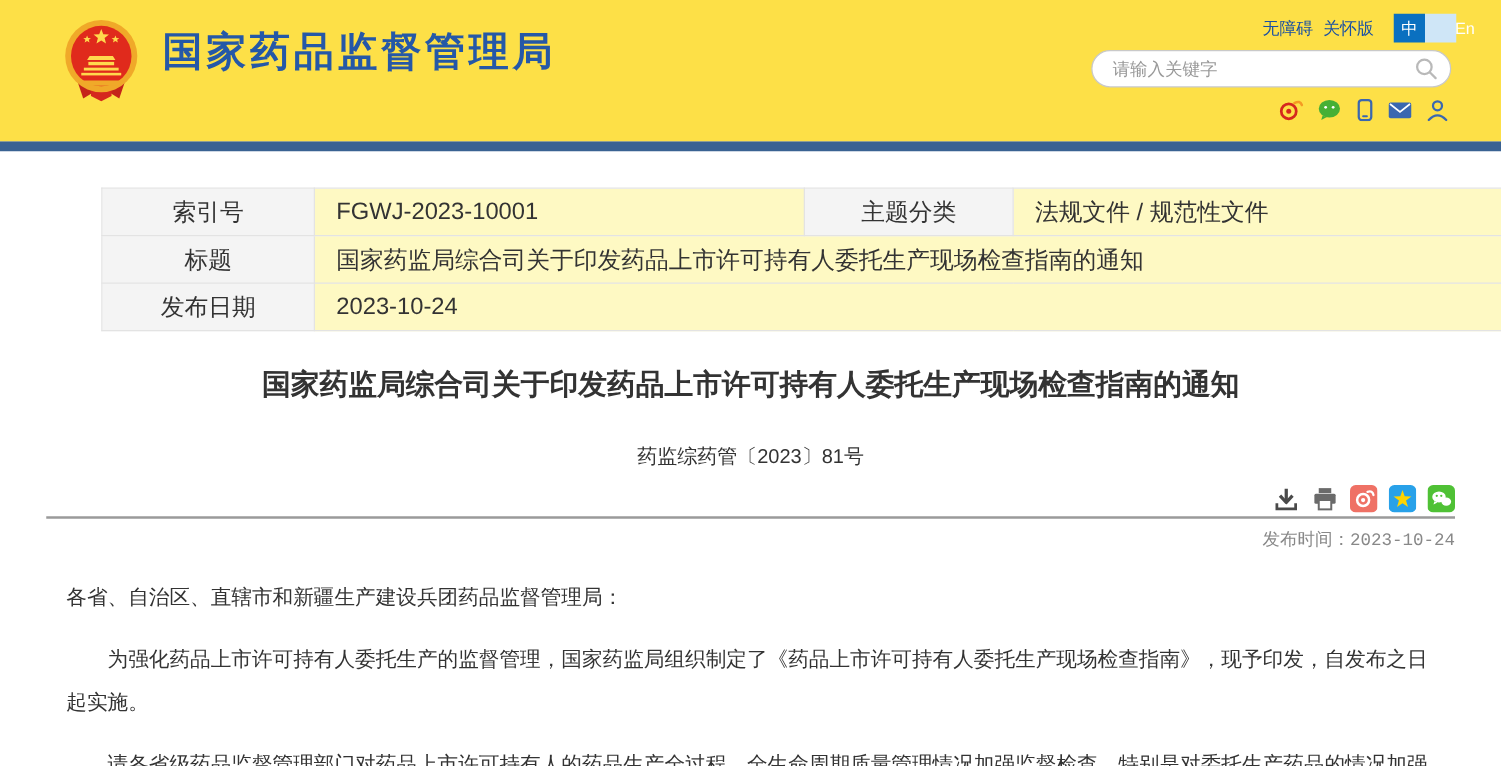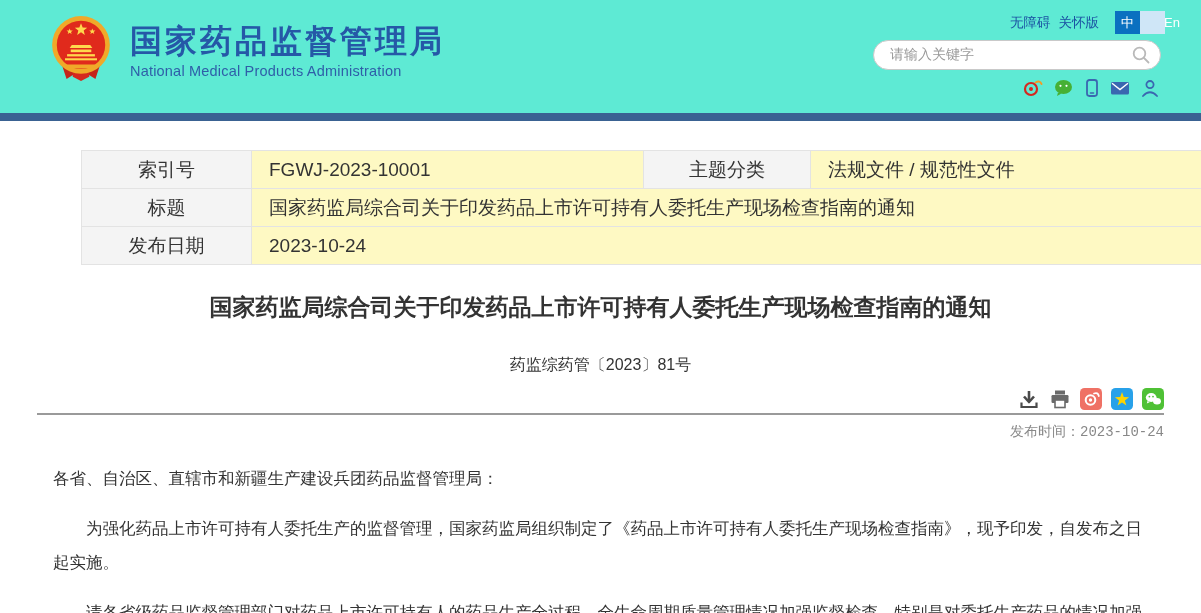--- a/index.html
+++ b/index.html
@@ -3,36 +3,36 @@
 <meta charset="utf-8">
 <style>
   * { box-sizing: border-box; margin: 0; padding: 0; }
   html,body { background:#fff; }
   body {
     width: 1201px; height: 613px; overflow: hidden; position: relative;
     font-family: "Liberation Sans", "DejaVu Sans", sans-serif;
     color: #333;
   }
   
-  .header { position: relative; height: 113px; background: #5eead4; }
+  .header { position: relative; height: 113px; background: #fde047; }
   .emblem { position: absolute; left: 50px; top: 15px; width: 62px; height: 68px; }
   .site-names { position: absolute; left: 130px; top: 22px; }
   .site-cn { font-size: 32px; font-weight: bold; color: #2558a7; letter-spacing: 3px; line-height: 38px; }
   .site-en { font-size: 14.5px; color: #2f5ea8; margin-top: 3px; letter-spacing: .2px; }
   .top-links { position: absolute; top: 11px; right: 36px; display: flex; align-items: center; gap: 8px; font-size: 13.5px; }
   .top-links a { color: #1a50a2; text-decoration: none; cursor: pointer; }
   .lang { display: flex; margin-left: 8px; }
   .lang span { width: 25px; height: 23px; text-align: center; line-height: 23px; font-size: 13px; cursor: pointer; }
   .lang-zh { background: #0a70c0; color: #fff; }
   .lang-en { background: #cfe6f7; color: #fff; padding-left: 24px; }
   .search-pill {
     position: absolute; top: 40px; right: 40px; width: 288px; height: 30px;
     border: 1px solid #c9c9c9; border-radius: 16px; display: flex; align-items: center; padding: 0 10px 0 16px; background: #fff;
   }
-  .search-pill input { border: none; outline: none; flex: 1; font-size: 14px; color: #333; background: transparent; font-family: Liberation Serif, serif; }
+  .search-pill input { border: none; outline: none; flex: 1; font-size: 14px; color: #333; background: transparent; font-family: Liberation Sans, sans-serif; }
   .search-pill input::placeholder { color: #999; }
   .quick-icons { position: absolute; top: 79px; right: 42px; display: flex; align-items: center; gap: 11px; }
   .quick-icons svg { display: block; cursor: pointer; }
   .band { height: 8px; background: #3a6292; }
   
   .content { padding: 0 37px; }
   table.meta { width: 100%; border-collapse: collapse; margin-top: 29px; font-size: 19px; table-layout: fixed; margin-left: 44px; }
   table.meta td { border: 1px solid #e3e3e3; height: 38px; }
   td.m-label { background: #f4f4f4; text-align: center; color: #333; }
   td.m-value { background: #fef9c3; padding-left: 17px; color: #333; }
@@ -63,21 +63,20 @@
     <polygon fill="#ffd94d" points="41,13 41.8,15 44,15.1 42.3,16.4 42.9,18.5 41,17.3 39.1,18.5 39.7,16.4 38,15.1 40.2,15"></polygon>
     <path d="M21 29 h18 l2 3 h-22 z" fill="#ffd94d"></path>
     <rect x="20" y="33.5" width="20" height="2.6" fill="#ffd94d"></rect>
     <rect x="16.5" y="38" width="27" height="2.2" fill="#ffd94d"></rect>
     <rect x="14.5" y="42" width="31" height="2" fill="#ffd94d"></rect>
     <path d="M14 48 h32 l-4 4 h-24 z" fill="#f0a929"></path>
   </svg>
 
   <div class="site-names">
     <div class="site-cn">国家药品监督管理局</div>
-    <div class="site-en">National Medical Products Administration</div>
   </div>
 
   <div class="top-links">
     <a>无障碍</a>
     <a>关怀版</a>
     <div class="lang">
       <span class="lang-zh">中</span>
       <span class="lang-en">En</span>
     </div>
   </div>

